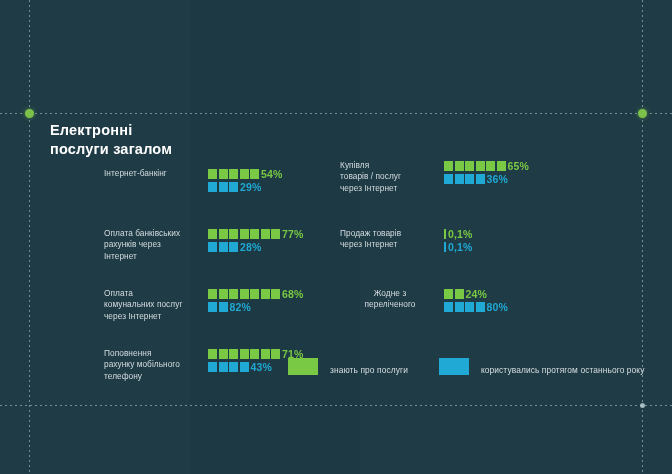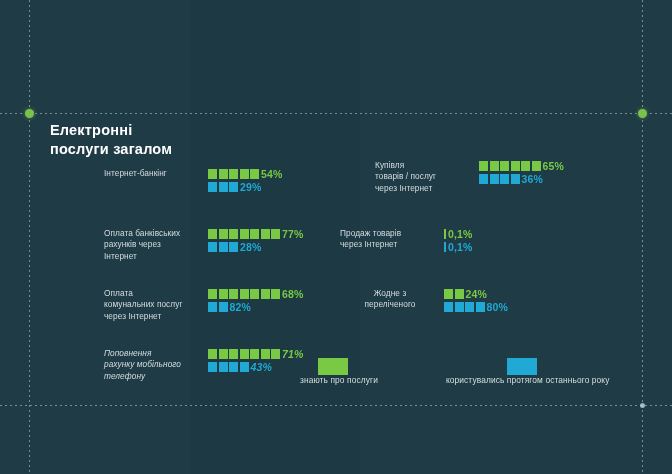--- a/index.html
+++ b/index.html
@@ -156,24 +156,23 @@
   
   .legend {
     position: absolute;
     left: 288px;
     top: 358px;
     display: flex;
     align-items: center;
   }
   .legend-item {
     display: flex;
-    align-items: center;
-    flex-direction: column;
-  }
-  .legend-item + .legend-item { margin-left: 56px; }
+    align-items: flex-end;
+  }
+  .legend-item + .legend-item { margin-left: 31px; }
   .swatch {
     width: 30px;
     height: 17px;
   }
   .swatch.green { background: #7ac944; }
   .swatch.blue  { background: #1fa9d4; }
   .legend-text {
     margin-left: 12px;
     color: #d6dee1;
     font-size: 8.4px;
@@ -274,21 +273,21 @@
         <div class="bar-line">
           <div class="squares">
             <span class="sq blue"></span>
             <span class="sq blue"></span>
           </div>
           <span class="pct blue">82%</span>
         </div>
       </div>
     </div>
 
-    <div class="row" style="height:46px;font-style:italic;">
+    <div class="row" style="height:46px;">
       <div class="row-label">Поповнення
 рахунку мобільного
 телефону</div>
       <div class="bars">
         <div class="bar-line">
           <div class="squares">
             <span class="sq green"></span>
             <span class="sq green"></span>
             <span class="sq green"></span>
             <span class="sq green"></span>
@@ -307,21 +306,21 @@
           </div>
           <span class="pct blue">43%</span>
         </div>
       </div>
     </div>
 
   </div>
 
   <div class="col col-right">
 
-    <div class="row" style="height:54px;margin-left:35px;">
+    <div class="row" style="height:54px;">
       <div class="row-label">Купівля
 товарів / послуг
 через Інтернет</div>
       <div class="bars">
         <div class="bar-line">
           <div class="squares">
             <span class="sq green"></span>
             <span class="sq green"></span>
             <span class="sq green"></span>
             <span class="sq green"></span>

